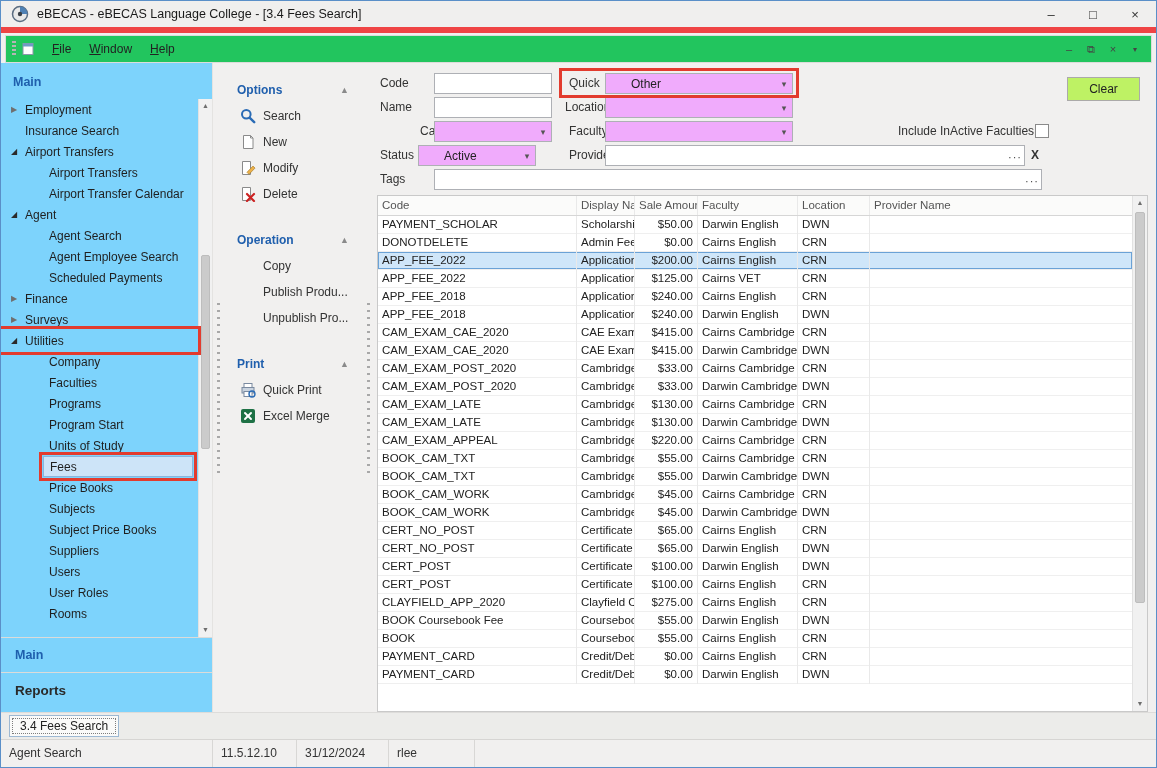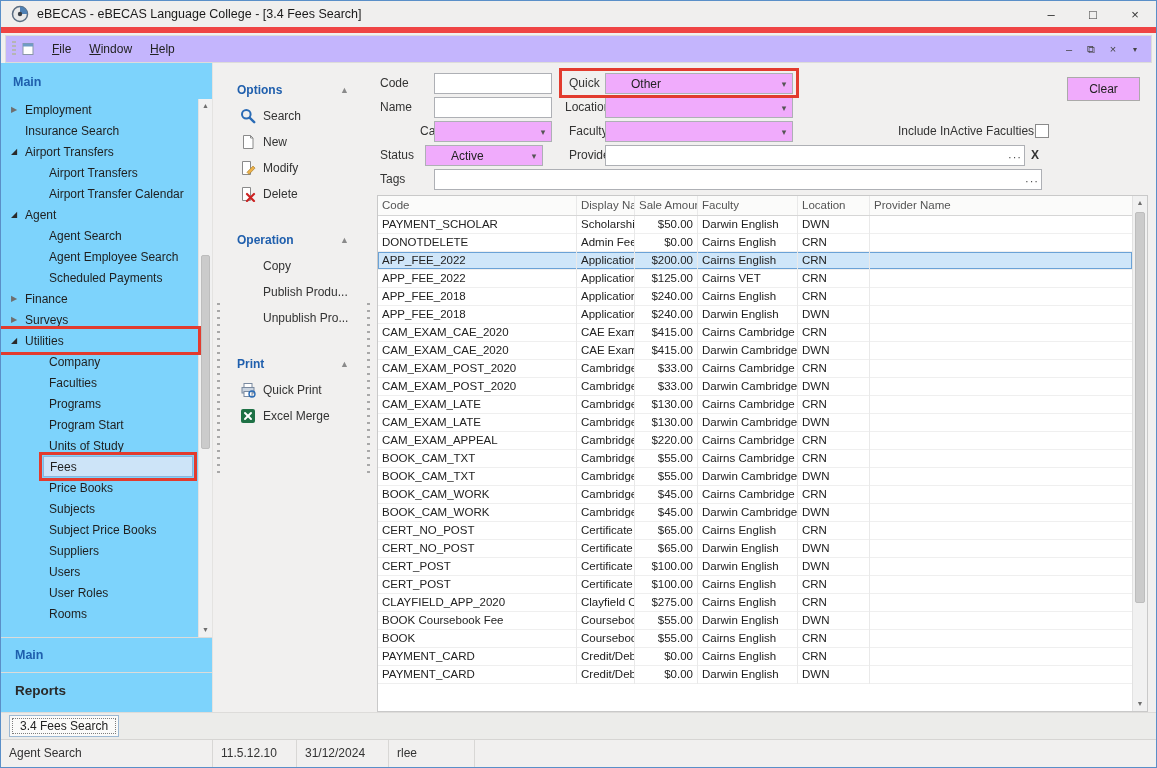--- a/index.html
+++ b/index.html
@@ -8,21 +8,21 @@
   .win { width:1157px; height:768px; display:flex; flex-direction:column; background:#f1f0ef; border:1px solid #5a8fc8; }
 
   
   .titlebar { height:32px; flex:0 0 32px; display:flex; align-items:center; background:#f0efee; border-bottom:6px solid #ef4444; }
   .app-icon { width:18px; height:18px; margin:0 8px 0 10px; }
   .title-text { flex:1; font-size:12.5px; color:#1a1a1a; }
   .win-btns { display:flex; height:100%; }
   .win-btn { width:42px; height:100%; display:flex; align-items:center; justify-content:center; font-size:13px; color:#333; cursor:default; }
 
   
-  .menubar { height:28px; flex:0 0 28px; display:flex; align-items:center; background:#c4b5fd; border-bottom:1px solid #d9d8d6; margin:2px 4px 0 4px; border:1px solid #dddcda; }
+  .menubar { height:28px; flex:0 0 28px; display:flex; align-items:center; background:#22c55e; border-bottom:1px solid #d9d8d6; margin:2px 4px 0 4px; border:1px solid #dddcda; }
   .grip { width:4px; height:16px; margin:0 5px 0 6px; background-image:repeating-linear-gradient(to bottom,#b5b5b5 0 2px,transparent 2px 4px); }
   .mdi-doc-icon { width:14px; height:14px; margin-right:8px; }
   .menu-item { padding:4px 9px; color:#222; }
   .menu-item::first-letter { text-decoration:underline; }
   .menubar-right { margin-left:auto; display:flex; align-items:center; padding-right:6px; gap:2px; }
   .mdi-btn { width:20px; height:20px; display:flex; align-items:center; justify-content:center; font-size:11px; color:#444; }
 
   
   .body-row { flex:1; display:flex; min-height:0; }
 
@@ -62,21 +62,21 @@
   .content { flex:1; display:flex; flex-direction:column; padding:8px 8px 0 4px; min-width:0; }
   .search-form { height:122px; flex:0 0 122px; position:relative; }
   .flabel { position:absolute; font-size:12px; color:#333; }
   .tinput { position:absolute; height:21px; background:#fff; border:1px solid #aeb0b5; padding:0 4px; font-size:12px; line-height:19px; color:#222; }
   .combo { position:absolute; height:21px; background:#f0abfc; border:1px solid #aeb0b5; display:flex; align-items:center;padding-left:20px; }
   .combo-value { flex:1; padding:0 5px; font-size:12px; color:#222; white-space:nowrap; overflow:hidden; }
   .combo-arrow { width:16px; text-align:center; font-size:9px; color:#555; }
   .ellipsis-btn { position:absolute; right:2px; top:2px; font-size:11px; color:#444; letter-spacing:1px; }
   .xclear { position:absolute; font-size:12px; font-weight:bold; color:#333; }
   .checkbox { position:absolute; width:14px; height:14px; background:#fff; border:1px solid #8a8a8a; }
-  .btn { position:absolute; background:#f0abfc; border:1px solid #abaaa9; font-size:12px; color:#222; text-align:center; font-family:inherit; }
+  .btn { position:absolute; background:#bef264; border:1px solid #abaaa9; font-size:12px; color:#222; text-align:center; font-family:inherit; }
   .anno-box { position:absolute; border:3px solid #e23b2e; pointer-events:none; z-index:9; }
 
   
   .grid-wrap { flex:1; position:relative; border:1px solid #c9c9c9; background:#fff; overflow:hidden; margin-top:2px; min-height:0; }
   .grid-inner { margin-right:15px; }
   .grid-header { display:flex; background:#fbfbfa; border-bottom:1px solid #d6d6d6; }
   .grid-header .gcell { color:#555; height:19px; line-height:18px; }
   .grow { display:flex; border-bottom:1px solid #efefef; height:18px; background:#fff; }
   .grow.selected { background:#cfe6f9; box-shadow:inset 0 0 0 1px #6ba2d6; }
   .gcell { padding:0 4px; font-size:11.5px; line-height:17px; white-space:nowrap; overflow:hidden; border-right:1px solid #e9e9e9; height:18px; }
@@ -351,21 +351,21 @@
         <span class="flabel" style="left:3px;top:29px;">Name</span>
         <div class="tinput" style="left:57px;top:26px;width:118px;"></div>
 
         <span class="flabel" style="left:3px;top:53px;margin-left:40px;">Category</span>
         <div class="combo" style="left:57px;top:50px;width:118px;">
           <span class="combo-value"></span>
           <span class="combo-arrow">▾</span>
         </div>
 
         <span class="flabel" style="left:3px;top:77px;">Status</span>
-        <div class="combo" style="left:48px;top:74px;width:118px;">
+        <div class="combo" style="left:41px;top:74px;width:118px;">
           <span class="combo-value">Active</span>
           <span class="combo-arrow">▾</span>
         </div>
 
         <span class="flabel" style="left:3px;top:101px;">Tags</span>
         <div class="tinput" style="left:57px;top:98px;width:608px;">
           <span class="ellipsis-btn">···</span>
         </div>
 
         <span class="flabel" style="left:192px;top:5px;">Quick</span>

